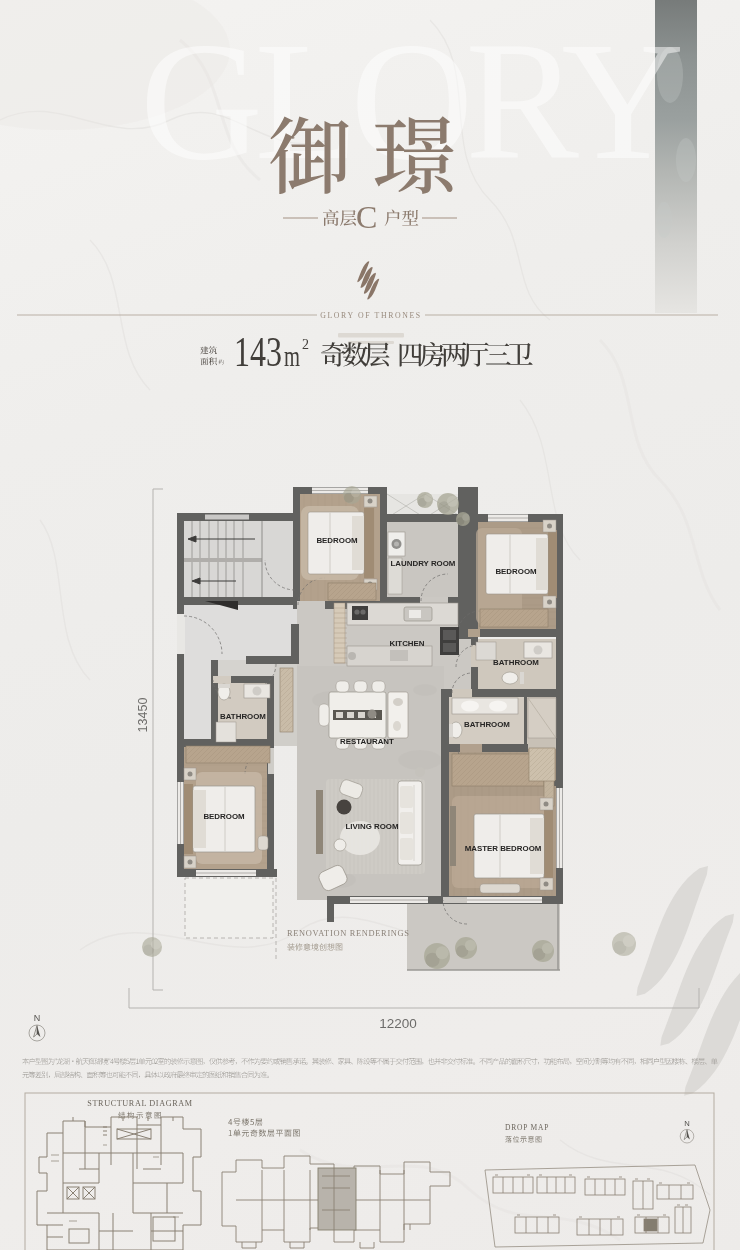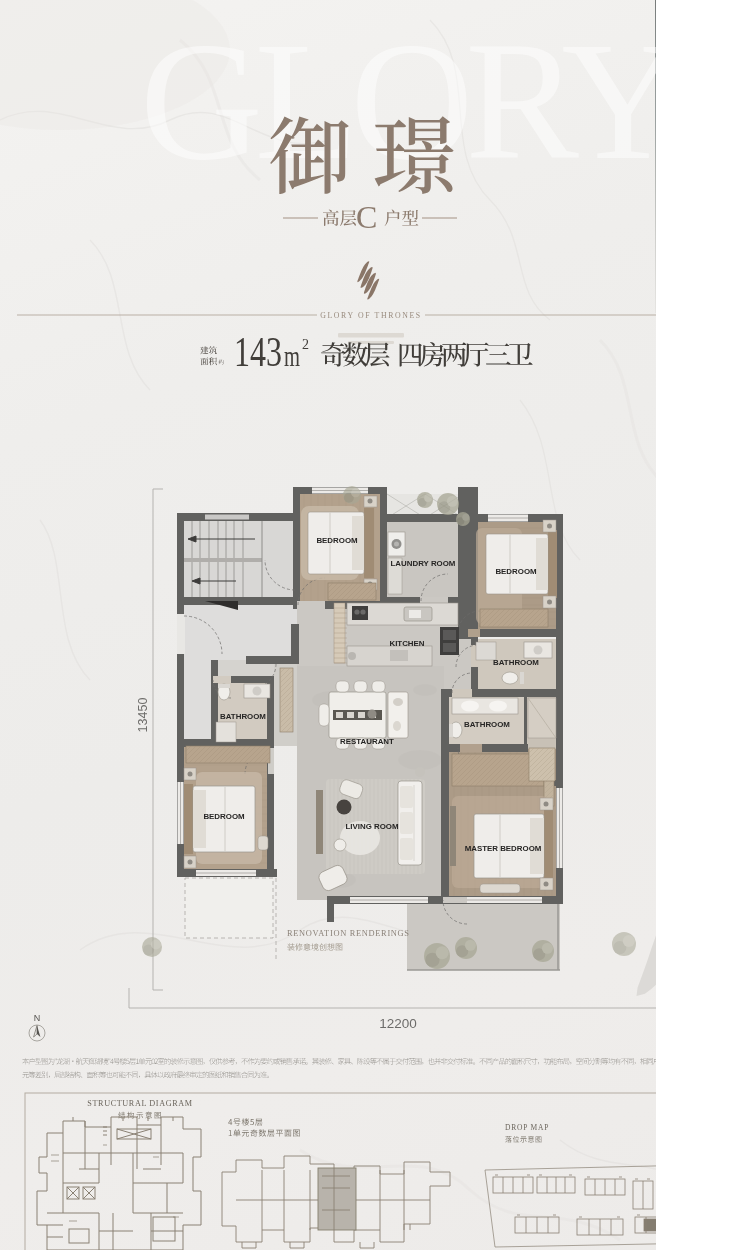--- a/index.html
+++ b/index.html
@@ -1,15 +1,15 @@
 <!DOCTYPE html>
 <html><head><meta charset="utf-8">
 <style>
 html,body{margin:0;padding:0;}
-#page{position:relative;width:656px;height:1250px;overflow:hidden;
+#page{position:relative;width:740px;height:1250px;overflow:hidden;
 background:linear-gradient(160deg,#f4f3f1 0%,#efeeec 30%,#edecea 55%,#efedeb 80%,#edebe9 100%);
 font-family:"Liberation Sans", sans-serif;}
 #page svg.main{position:absolute;left:0;top:0;}
 </style></head>
 <body>
 <div id="page">
 <svg class="main" width="740" height="1250" viewBox="0 0 740 1250">
 
 <g stroke="#dedcd9" fill="none" stroke-width="1.4" opacity="0.45">
 <path d="M0,120 C60,90 110,150 170,120 C230,90 260,160 330,140"></path>

